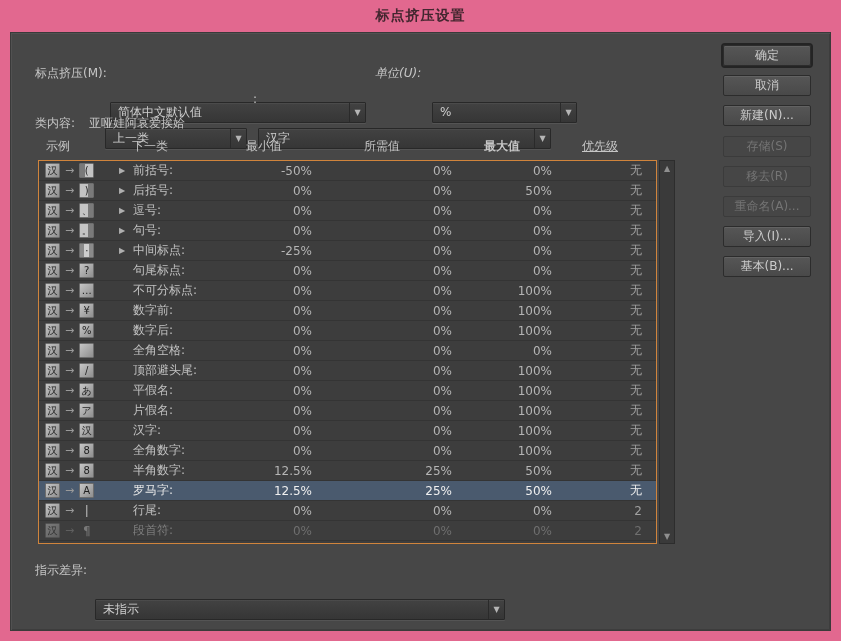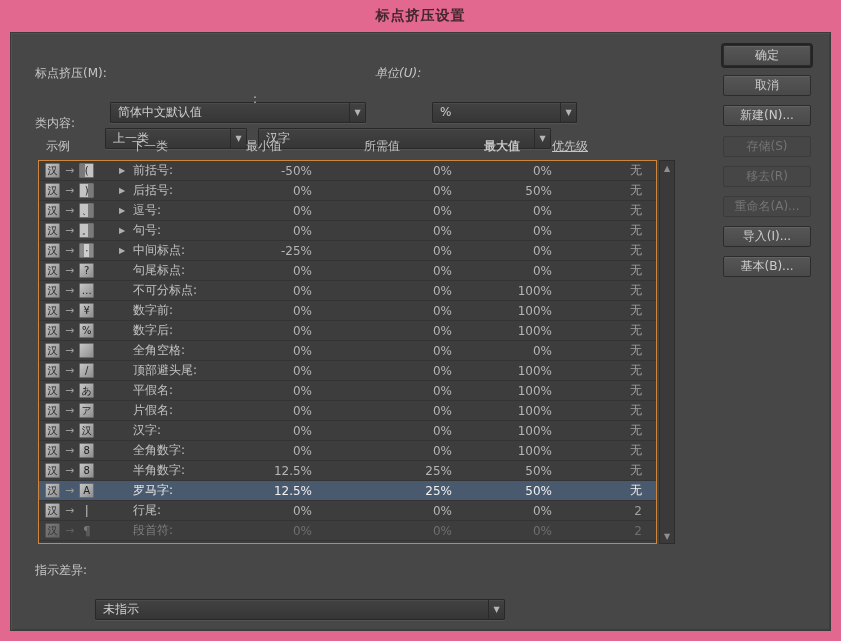--- a/index.html
+++ b/index.html
@@ -64,21 +64,21 @@
   .c-exp { width:14px; flex:none; color:#b0b0b0; font-size:8px; text-align:left; }
   .c-label { flex:1; white-space:nowrap; overflow:hidden; }
   .num { width:96px; text-align:right; color:#b5b5b5; flex:none; }
   .num.req { width:140px; } .num.max { width:100px; }
   .pri { width:104px; text-align:right; padding-right:14px; color:#a0a0a0; flex:none; }
 
   .h-sample { width:80px; padding-left:8px; flex:none; }
   .h-next { flex:1; padding-left:14px; }
   .h-num { width:96px; text-align:center; flex:none; }
   .h-req { width:140px; } .h-max { width:100px;font-weight:bold; }
-  .h-pri { width:104px; text-align:left; padding-right:8px; flex:none;text-decoration:underline; }
+  .h-pri { width:104px; text-align:center; padding-right:8px; flex:none;text-decoration:underline; }
 
   .scrollbar {
     position:absolute; left:648px; top:127px; width:16px; height:384px;
     background:#3a3a3a; border:1px solid #2d2d2d;
     display:flex; flex-direction:column; justify-content:space-between;
   }
   .sb-btn { height:14px; display:flex; align-items:center; justify-content:center; color:#8f8f8f; font-size:8px; }
 
   
   .btn {
@@ -118,20 +118,21 @@
     <span>上一类</span>
     <span class="dd-arrow">▼</span>
   </div>
   <span class="lbl" style="left:242px; top:56px;">:</span>
   <div class="dd" style="left:247px; top:55px; width:293px;">
     <span>汉字</span>
     <span class="dd-arrow">▼</span>
   </div>
 
   <span class="lbl" style="left:24px; top:80px;">类内容:</span>
+  <span class="lbl" style="left:78px; top:80px; width:145px; overflow:hidden; white-space:nowrap;">亚哑娃阿哀爱挨姶</span>
 
   <div class="thead">
     <span class="h-sample">示例</span>
     <span class="h-next">下一类</span>
     <span class="h-num">最小值</span>
     <span class="h-num h-req">所需值</span>
     <span class="h-num h-max">最大值</span>
     <span class="h-pri">优先级</span>
   </div>
 

